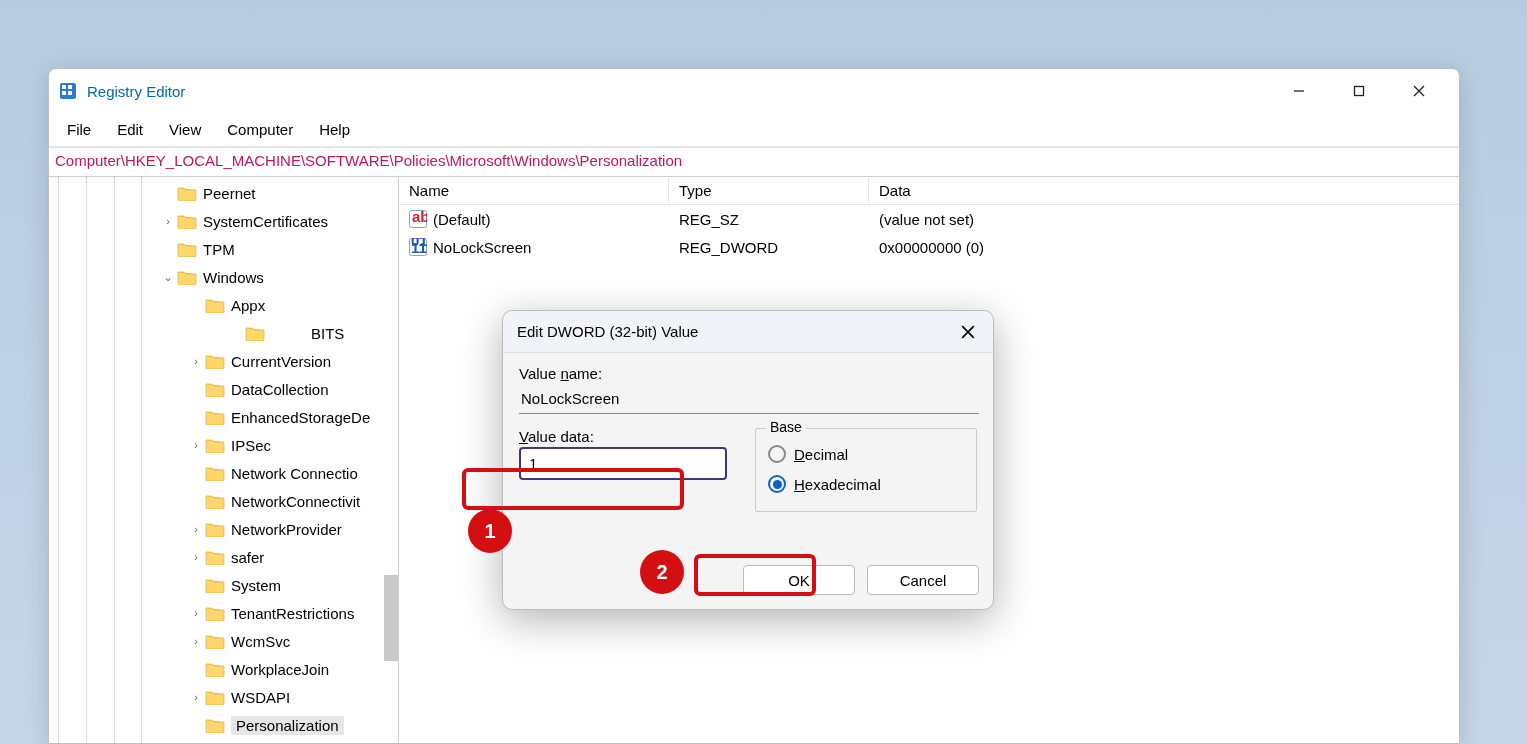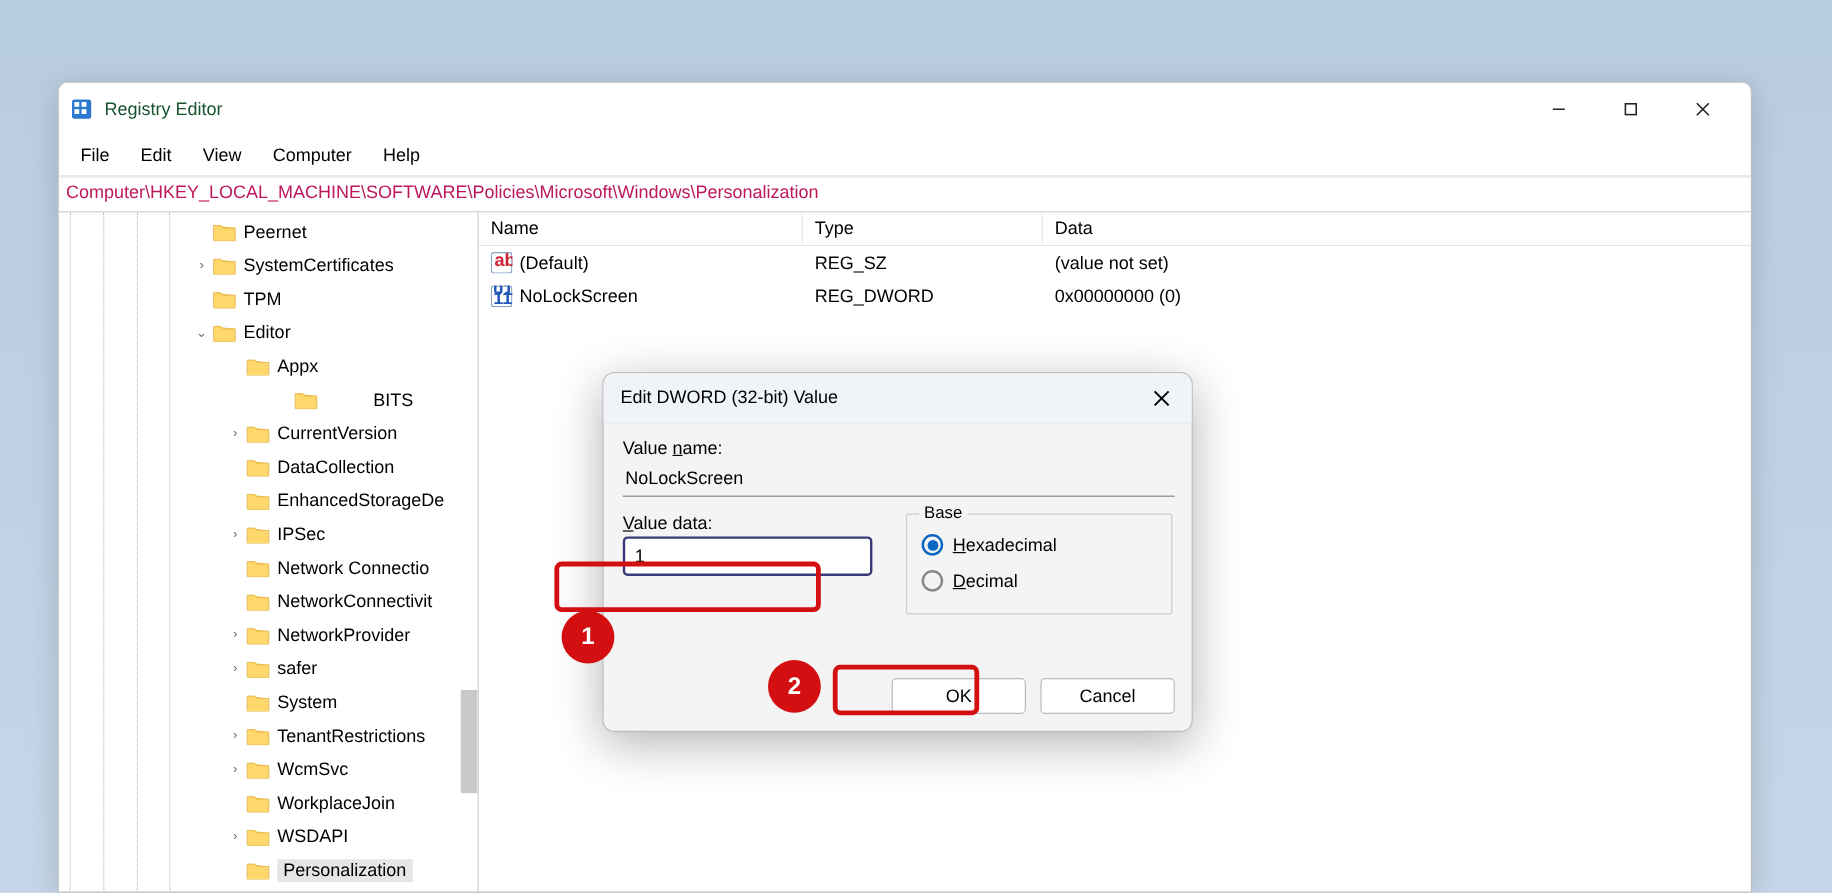--- a/index.html
+++ b/index.html
@@ -4,21 +4,21 @@
 <style>
   * { box-sizing: border-box; margin: 0; padding: 0; font-family: "Segoe UI", Tahoma, sans-serif; font-size: 15px; }
   body { background: linear-gradient(180deg, #b8cce0 0%, #c5d6e8 100%); width: 1527px; height: 744px; overflow: hidden; position: relative; }
   .window {
     position: absolute; left: 48px; top: 68px; width: 1412px; height: 676px;
     background: #ffffff; border: 1px solid #c0c0c0; border-radius: 8px 8px 0 0;
     box-shadow: 0 4px 24px rgba(0,0,0,0.15);
   }
   .titlebar { height: 44px; display: flex; align-items: center; padding: 0 10px; }
   .app-icon { width: 18px; height: 18px; margin-right: 10px; display: inline-flex; }
-  .app-title { font-size: 15px; color: #14532d; flex: 1; }
+  .app-title { font-size: 15px; color: #0369a1; flex: 1; }
   .winctl { display: flex; }
   .winbtn { width: 60px; height: 40px; display: flex; align-items: center; justify-content: center; color: #333; }
   .menubar { height: 34px; display: flex; align-items: center; padding: 0 8px; border-bottom: 1px solid #e5e5e5; gap: 6px; }
   .menuitem { padding: 4px 10px; font-size: 15px; color: #000; }
   .addressbar { height: 30px; border-top: 1px solid #e5e5e5; border-bottom: 1px solid #d0d0d0; padding: 4px 6px; font-size: 15px; color: #be185d; }
   .content { display: flex; height: calc(100% - 108px); }
   .tree-outer { width: 350px; border-right: 1px solid #d0d0d0; position: relative; overflow: hidden; display: flex; }
   .tree-gutter { width: 110px; border-right: 0; }
   .tree-gutter .vline { position: absolute; left: 9px; top: 0; bottom: 0; border-left: 1px dotted #bbb; }
   .tree-gutter .vline2 { position: absolute; left: 37px; top: 0; bottom: 0; border-left: 1px dotted #bbb; }
@@ -162,21 +162,21 @@
             <span class="label">TPM</span>
           </div>
           <div class="tree-item" style="padding-left: 0px;">
             <span class="chevron">⌄</span>
             <span class="folder-icon">
               <svg viewBox="0 0 20 16">
                 <path d="M1 3 h6 l2 2 h10 v10 a1 1 0 0 1 -1 1 H2 a1 1 0 0 1 -1 -1 Z" fill="#ffd76a" stroke="#d9a93b" stroke-width="0.6"></path>
                 <path d="M1 3 h6 l2 2 h10" fill="#f0b93a"></path>
               </svg>
             </span>
-            <span class="label">Editor</span>
+            <span class="label">Windows</span>
           </div>
           <div class="tree-item" style="padding-left: 28px;">
             <span class="chevron"></span>
             <span class="folder-icon">
               <svg viewBox="0 0 20 16">
                 <path d="M1 3 h6 l2 2 h10 v10 a1 1 0 0 1 -1 1 H2 a1 1 0 0 1 -1 -1 Z" fill="#ffd76a" stroke="#d9a93b" stroke-width="0.6"></path>
                 <path d="M1 3 h6 l2 2 h10" fill="#f0b93a"></path>
               </svg>
             </span>
             <span class="label">Appx</span>
@@ -388,26 +388,26 @@
     <div class="form-label">Value <span class="underline">n</span>ame:</div>
     <input class="readonly-field" readonly="" value="NoLockScreen" style="">
     <div class="row">
       <div class="value-data-wrap">
         <div class="form-label"><span class="underline">V</span>alue data:</div>
         <input class="value-data-input" value="1" style="">
       </div>
       <div class="group">
         <span class="group-title">Base</span>
         <div class="radio-row">
+          <span class="radio"></span>
+          <span><span class="underline">D</span><span>ecimal</span></span>
+        </div>
+        <div class="radio-row">
           <span class="radio checked"></span>
           <span><span class="underline">H</span><span>exadecimal</span></span>
-        </div>
-        <div class="radio-row">
-          <span class="radio"></span>
-          <span><span class="underline">D</span><span>ecimal</span></span>
         </div>
       </div>
     </div>
   </div>
   <div class="dlg-buttons">
     <div class="btn">OK</div>
     <div class="btn">Cancel</div>
   </div>
 </div>
 

